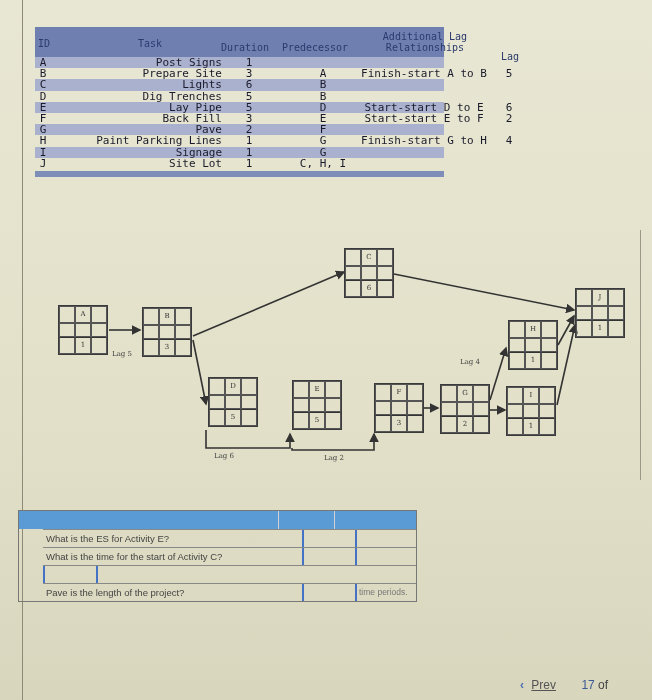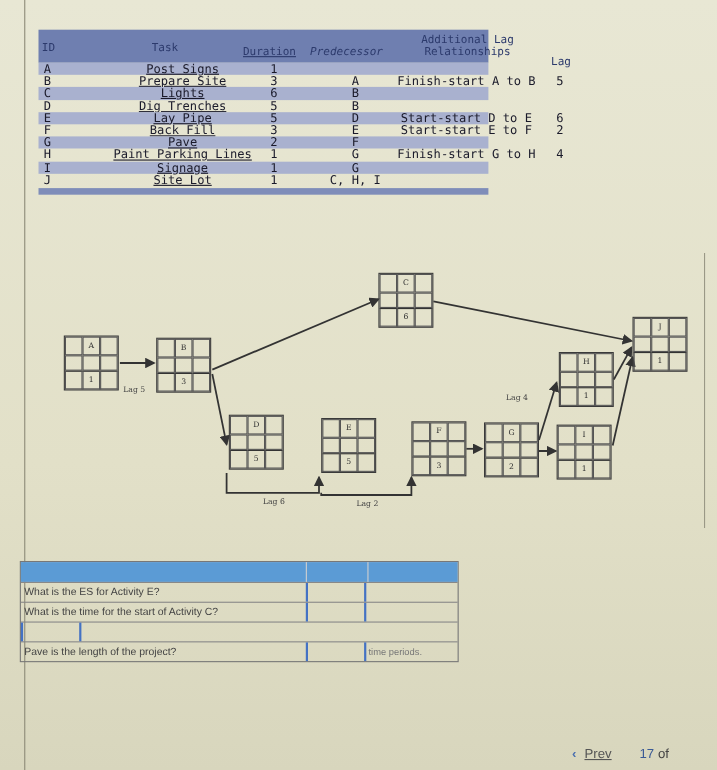--- a/index.html
+++ b/index.html
@@ -8,58 +8,58 @@
   .vline{position:absolute;left:22px;top:0;width:1px;height:700px;background:#8d8b78;}
   .rline{position:absolute;left:640px;top:230px;width:1px;height:250px;background:#9a9886;}
   
   .ttable{position:absolute;left:35px;top:27px;width:409px;font-size:11px;color:#1a1a2a;}
   .thead{position:relative;height:30px;background:#6f7fb0;}
   .thead span{position:absolute;color:#2c3a6c;font-size:10px;text-align:center;line-height:11px;}
   .trow{position:relative;height:11.2px;}
   .trow.shade{background:#a9b1cf;}
   .trow span{position:absolute;top:0;line-height:11.2px;white-space:nowrap;}
   .c-id{left:2px;width:12px;text-align:center;}
-  .c-task{left:56px;width:150px;text-align:center;text-decoration:underline;}
+  .c-task{left:37px;width:150px;text-align:right;}
   .c-dur{left:198px;width:32px;text-align:center;}
   .c-pred{left:262px;width:52px;text-align:center;}
   .c-lagrel{left:318px;width:142px;text-align:center;}
   .c-lag{left:460px;width:28px;text-align:center;}
   .tfoot{height:6px;background:#7f8db9;margin-top:2px;}
   
   .node{position:absolute;width:50px;height:50px;border:1.5px solid #3a3a3a;box-sizing:border-box;display:grid;grid-template-columns:1fr 1fr 1fr;grid-template-rows:1fr 1fr 1fr;}
   .node div{border:0.5px solid #555;font-size:7px;color:#333;text-align:center;line-height:15px;font-family:"DejaVu Serif",serif;}
   .lagtxt{position:absolute;font-size:7px;color:#444;font-family:"DejaVu Serif",serif;}
   svg.net{position:absolute;left:0;top:0;}
   
   .qtable{position:absolute;left:18px;top:510px;width:397px;border:1px solid #777;font-family:"Liberation Sans",sans-serif;font-size:9.5px;color:#444;}
   .qhead{height:18px;background:#5b9bd5;display:flex;}
   .qhead div{border-right:1px solid #d0d0d0;}
-  .qrow{display:flex;height:17px;border-top:1px solid #888;}
+  .qrow{display:flex;height:17px;border-top:1px solid #888;margin-left:24px;}
   .qrow .q{width:256px;padding-left:3px;line-height:17px;white-space:nowrap;overflow:hidden;}
   .qrow .a{width:51px;border-left:2px solid #4472c4;border-right:2px solid #4472c4;}
   .qrow .a input{width:100%;height:100%;border:none;background:transparent;}
   .qrow .u{flex:1;line-height:17px;padding-left:2px;color:#777;font-size:8.5px;}
   .pager{position:absolute;left:520px;top:678px;font-family:"Liberation Sans",sans-serif;font-size:12px;color:#444;}
   .pager .prev{text-decoration:underline;color:#555;}
   .pager .chev{color:#4a6fb0;font-weight:bold;margin-right:4px;}
   .pager .num{color:#3a5a95;margin-left:22px;}
 </style>
 </head>
 <body>
 
 <div class="sheet">
   <div class="vline"></div>
   <div class="rline"></div>
 
   <div class="ttable">
     <div class="thead">
       <span style="left:2px;top:11px;width:14px;">ID</span>
       <span style="left:80px;top:11px;width:70px;">Task</span>
-      <span style="left:180px;top:15px;width:60px;text-decoration:underline;">Duration</span>
-      <span style="left:240px;top:15px;width:80px;font-style:italic;">Predecessor</span>
+      <span style="left:180px;top:15px;width:60px;">Duration</span>
+      <span style="left:240px;top:15px;width:80px;">Predecessor</span>
       <span style="left:340px;top:4px;width:100px;">Additional Lag Relationships</span>
       <span style="left:462px;top:24px;width:26px;">Lag</span>
     </div>
     <div id="trows">
         <div class="trow shade">
           <span class="c-id">A</span>
           <span class="c-task">Post Signs</span>
           <span class="c-dur">1</span>
           <span class="c-pred"></span>
           <span class="c-lagrel"></span>
@@ -268,21 +268,21 @@
         <div></div>
         <div></div>
         <div></div>
         <div></div>
         <div style="border-top: 1.5px solid rgb(51, 51, 51);"></div>
         <div style="border-top: 1.5px solid rgb(51, 51, 51);">1</div>
         <div style="border-top: 1.5px solid rgb(51, 51, 51);"></div>
       </div>
     </div>
   <span class="lagtxt" style="left:112px;top:350px;">Lag 5</span>
-  <span class="lagtxt" style="left:239px;top:452px;">Lag 6</span>
+  <span class="lagtxt" style="left:214px;top:452px;">Lag 6</span>
   <span class="lagtxt" style="left:324px;top:454px;">Lag 2</span>
   <span class="lagtxt" style="left:460px;top:358px;">Lag 4</span>
 
   <div class="qtable">
     <div class="qhead">
       <div style="width:259px;"></div>
         <div style="width:55px;"></div>
         <div style="flex:1;border-right:none;"></div>
     </div>
     <div id="qrows">

